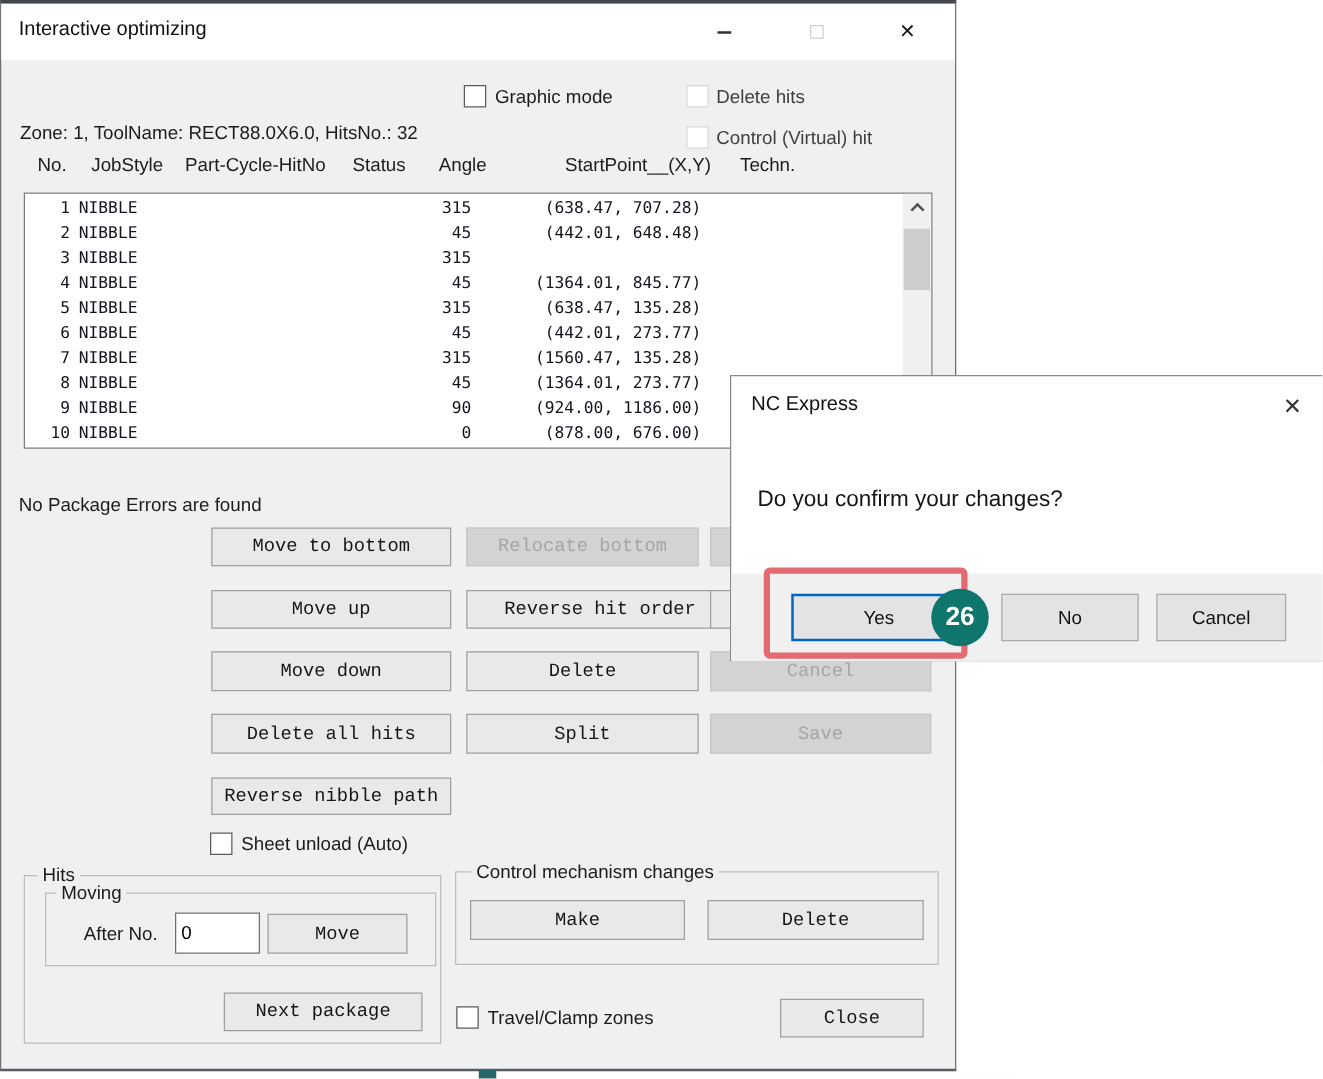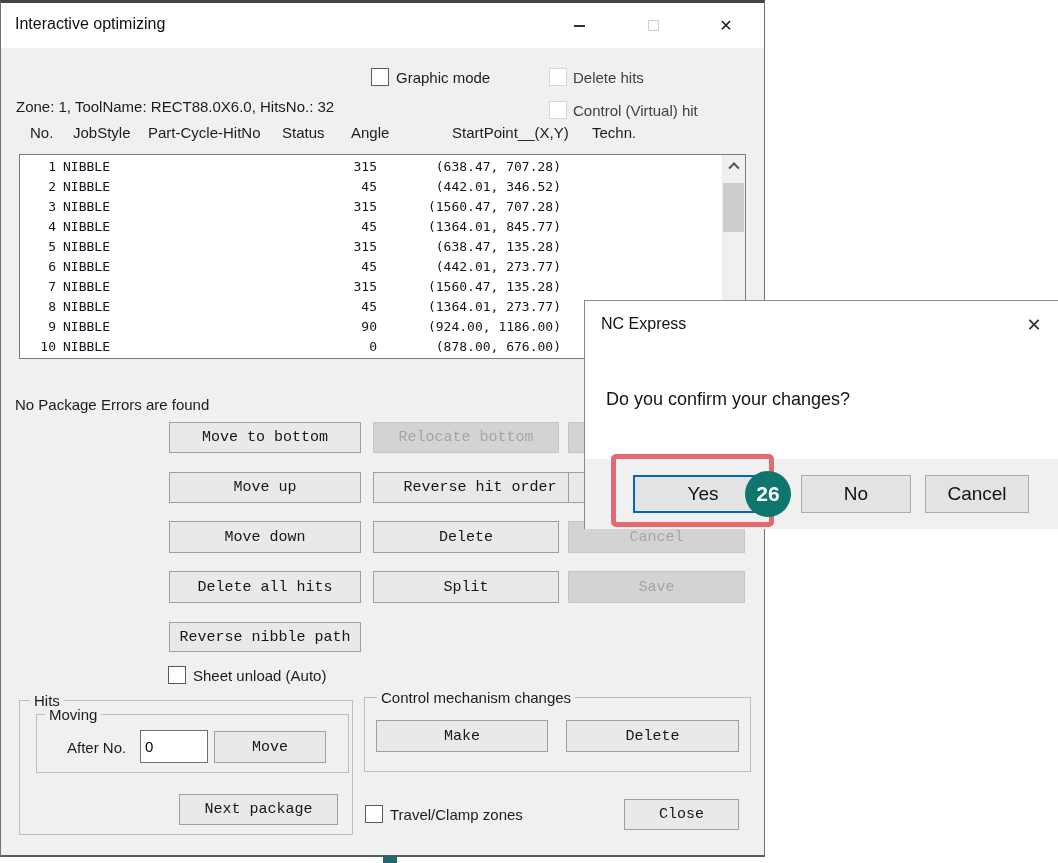--- a/index.html
+++ b/index.html
@@ -53,21 +53,21 @@
   
   #dlg { position: absolute; left: 584px; top: 300px; width: 480px; height: 229px;
          background: #fff; border: 1px solid #8a8a8a; z-index: 10; }
   #dlg-title { position: absolute; left: 16px; top: 14px; font-size: 16px; color: #111; }
   #dlg-close { position: absolute; left: 428px; top: 6px; width: 42px; height: 36px;
                display: flex; align-items: center; justify-content: center; }
   #dlg-close span { font-size: 18px; color: #333; line-height: 1; }
   #dlg-msg { position: absolute; left: 21px; top: 88px; font-size: 18px; color: #151515; }
   #dlg-footer { position: absolute; left: 0; top: 158px; width: 100%; height: 70px; background: #f0f0f0; }
   .dlg-btn { position: absolute; top: 16px; height: 38px; background: #e3e3e3; border: 1px solid #ababab;
-             font-size: 19px; color: #111; display: flex; align-items: center; justify-content: center; }
+             font-size: 15px; color: #111; display: flex; align-items: center; justify-content: center; }
   #btn-yes { left: 48px; width: 140px; border: 2px solid #0067c0; }
   #btn-no { left: 216px; width: 110px; }
   #btn-cancel { left: 340px; width: 104px; }
 
   
   #ann-rect { position: absolute; left: 611px; top: 454px; width: 163px; height: 73px;
               border: 5px solid #e26a70; border-radius: 5px; z-index: 20; }
   #ann-badge { position: absolute; left: 745px; top: 471px; width: 46px; height: 46px; border-radius: 50%;
                background: #0f766e; color: #fff; font-size: 21px; font-weight: bold; z-index: 21;
                display: flex; align-items: center; justify-content: center; }
@@ -106,22 +106,22 @@
     <span class="label" style="left:72px;top:121px">JobStyle</span>
     <span class="label" style="left:147px;top:121px">Part-Cycle-HitNo</span>
     <span class="label" style="left:281px;top:121px">Status</span>
     <span class="label" style="left:350px;top:121px">Angle</span>
     <span class="label" style="left:451px;top:121px">StartPoint__(X,Y)</span>
     <span class="label" style="left:591px;top:121px">Techn.</span>
 
     <div id="listbox">
       <div id="list-rows" style="padding-top:2px">
           <div class="lrow"><span class="c-no">1</span><span class="c-job">NIBBLE</span><span class="c-angle">315</span><span class="c-point">(638.47, 707.28)</span></div>
-          <div class="lrow"><span class="c-no">2</span><span class="c-job">NIBBLE</span><span class="c-angle">45</span><span class="c-point">(442.01, 346.52)</span></div>
-          <div class="lrow"><span class="c-no">3</span><span class="c-job">NIBBLE</span><span class="c-angle">315</span><span class="c-point">(1560.47, 707.28)</span></div>
+          <div class="lrow"><span class="c-no">2</span><span class="c-job">NIBBLE</span><span class="c-angle">45</span><span class="c-point">(442.01, 648.48)</span></div>
+          <div class="lrow"><span class="c-no">3</span><span class="c-job">NIBBLE</span><span class="c-angle">315</span></div>
           <div class="lrow"><span class="c-no">4</span><span class="c-job">NIBBLE</span><span class="c-angle">45</span><span class="c-point">(1364.01, 845.77)</span></div>
           <div class="lrow"><span class="c-no">5</span><span class="c-job">NIBBLE</span><span class="c-angle">315</span><span class="c-point">(638.47, 135.28)</span></div>
           <div class="lrow"><span class="c-no">6</span><span class="c-job">NIBBLE</span><span class="c-angle">45</span><span class="c-point">(442.01, 273.77)</span></div>
           <div class="lrow"><span class="c-no">7</span><span class="c-job">NIBBLE</span><span class="c-angle">315</span><span class="c-point">(1560.47, 135.28)</span></div>
           <div class="lrow"><span class="c-no">8</span><span class="c-job">NIBBLE</span><span class="c-angle">45</span><span class="c-point">(1364.01, 273.77)</span></div>
           <div class="lrow"><span class="c-no">9</span><span class="c-job">NIBBLE</span><span class="c-angle">90</span><span class="c-point">(924.00, 1186.00)</span></div>
           <div class="lrow"><span class="c-no">10</span><span class="c-job">NIBBLE</span><span class="c-angle">0</span><span class="c-point">(878.00, 676.00)</span></div>
         </div>
       <div id="vscroll">
         <div id="scroll-up">

